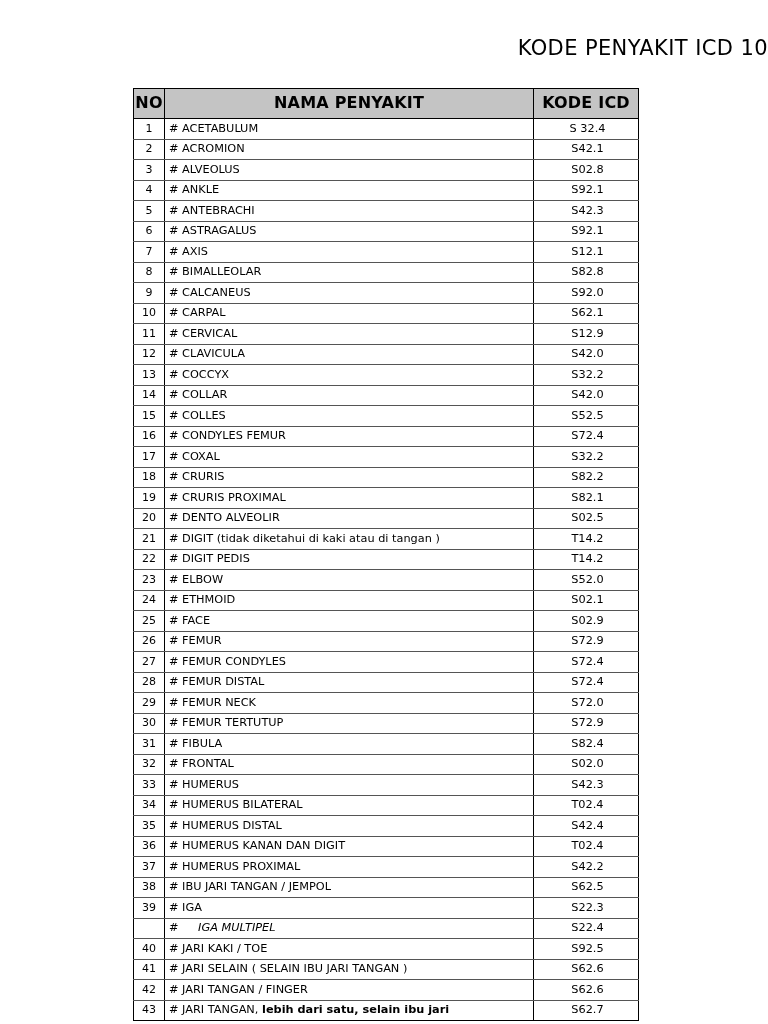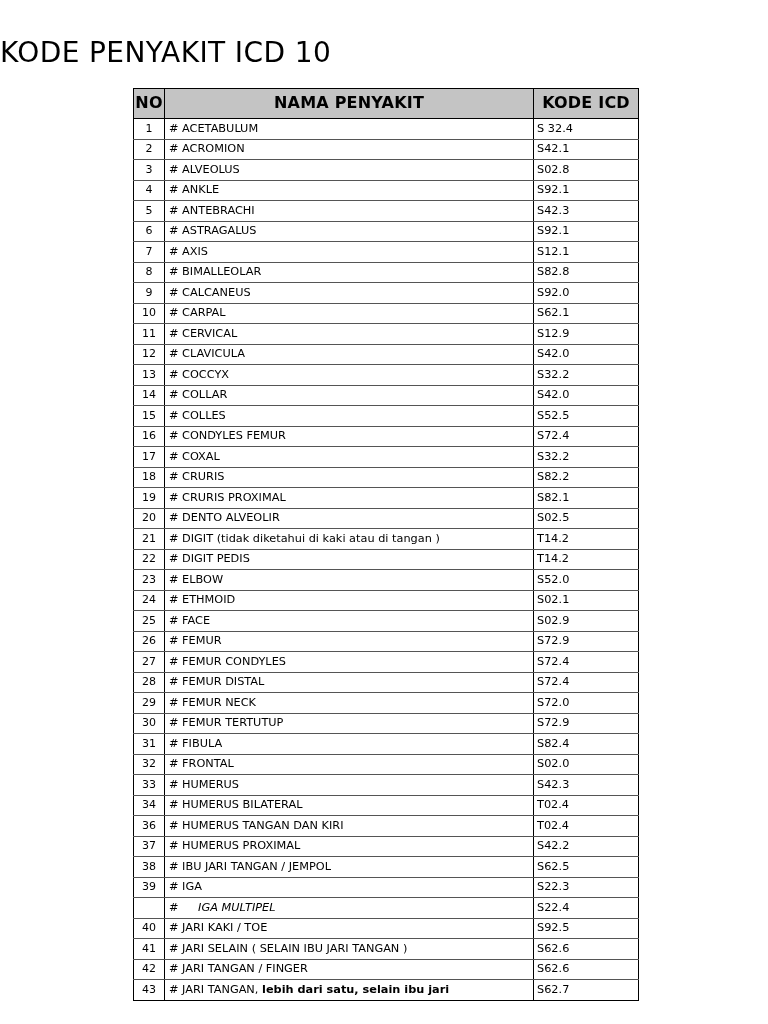--- a/index.html
+++ b/index.html
@@ -19,22 +19,22 @@
     width: 768px;
     height: 1024px;
     position: relative;
     box-sizing: border-box;
   }
   #page-title {
     position: absolute;
     top: 36px;
     left: 0;
     width: 768px;
-    text-align: left;
-    font-size: 28px;
+    text-align: right;
+    font-size: 21px;
     font-weight: 400;
     letter-spacing: 0.4px;
     font-family: "DejaVu Sans", sans-serif;
   }
   #icd-table {
     position: absolute;
     top: 88px;
     left: 133px;
     width: 505px;
     border-collapse: collapse;
@@ -76,21 +76,21 @@
   }
   #icd-table tbody td.t-no {
     text-align: center;
     font-size: 11px;
   }
   #icd-table tbody td.t-name {
     text-align: left;
     padding-left: 4px;
   }
   #icd-table tbody td.t-code {
-    text-align: left;
+    text-align: center;
     padding-left: 3px;
     margin-left: 12px;
   }
   .nm-italic { font-style: italic; margin-left: 16px; }
   .nm-bold   { font-weight: 700; margin-top: 47px; }
 
   #footer {
     position: absolute;
     left: 62px;
     right: 62px;
@@ -290,22 +290,27 @@
           <td class="t-no">33</td>
           <td class="t-name"># HUMERUS</td>
           <td class="t-code">S42.3</td>
         </tr>
         <tr>
           <td class="t-no">34</td>
           <td class="t-name"># HUMERUS BILATERAL</td>
           <td class="t-code">T02.4</td>
         </tr>
         <tr>
+          <td class="t-no">35</td>
+          <td class="t-name"># HUMERUS DISTAL</td>
+          <td class="t-code">S42.4</td>
+        </tr>
+        <tr>
           <td class="t-no">36</td>
-          <td class="t-name"># HUMERUS TANGAN DAN KIRI</td>
+          <td class="t-name"># HUMERUS KANAN DAN DIGIT</td>
           <td class="t-code">T02.4</td>
         </tr>
         <tr>
           <td class="t-no">37</td>
           <td class="t-name"># HUMERUS PROXIMAL</td>
           <td class="t-code">S42.2</td>
         </tr>
         <tr>
           <td class="t-no">38</td>
           <td class="t-name"># IBU JARI TANGAN / JEMPOL</td>

